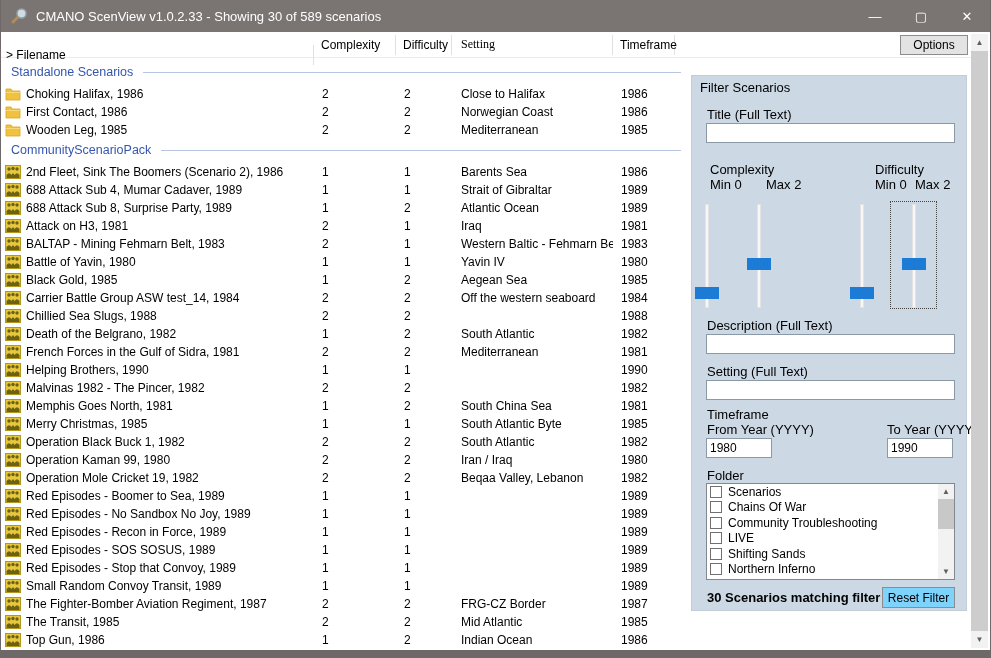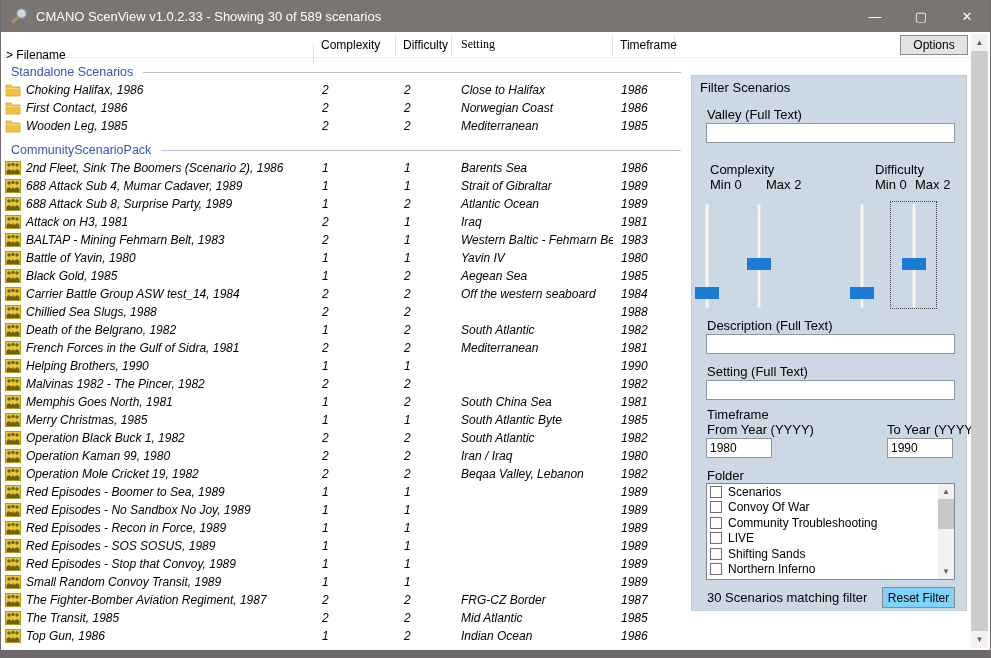--- a/index.html
+++ b/index.html
@@ -30,21 +30,21 @@
   .h-timeframe { width:62px;  padding-left:7px; }
   .options-btn { position:absolute; right:22px; top:3px; width:68px; height:20px;
                  background:#e3e3e3; border:1px solid #8c8c8c; font-size:12px;
                  font-family:"Liberation Sans", sans-serif; }
 
   
   .list { position:absolute; top:27px; left:0; width:690px; }
   .group-header { display:flex; align-items:center; height:18px; margin:4px 10px 2px 10px; }
   .group-title { color:#3456b0; font-size:12.5px; white-space:nowrap; }
   .group-line { flex:1; height:1px; background:#b7c6de; margin-left:10px; }
-  .row { display:flex; align-items:flex-start; height:18px;font-style:italic; }
+  .row { display:flex; align-items:flex-end; height:18px; }
   .c-name { width:313px; display:flex; align-items:center; padding-left:4px; gap:5px; overflow:hidden; white-space:nowrap; }
   .c-name svg { flex:0 0 auto; }
   .c-cx { width:82px; padding-left:8px; }
   .c-df { width:56px; padding-left:8px; }
   .c-set{ width:161px; padding-left:9px; white-space:nowrap; overflow:hidden; }
   .c-tf { width:62px; padding-left:8px; }
 
   
   .filter-panel { position:absolute; left:690px; top:43px; width:276px; height:536px;
                   background:#ccd9e5; border:1px solid #c2cdd8; }
@@ -588,21 +588,21 @@
           <div class="c-cx">1</div>
           <div class="c-df">2</div>
           <div class="c-set">Indian Ocean</div>
           <div class="c-tf">1986</div>
         </div>
       </div>
 
     <div class="filter-panel">
       <span class="fp-label" style="left:8px; top:4px;">Filter Scenarios</span>
 
-      <span class="fp-label" style="left:15px; top:31px;">Valley (Full Text)</span>
+      <span class="fp-label" style="left:15px; top:31px;">Title (Full Text)</span>
       <input class="fp-input" style="left: 14px; top: 47px; width: 249px;" value="">
 
       <span class="fp-label" style="left:18px; top:86px;">Complexity</span>
       <span class="fp-label" style="left:18px; top:101px;">Min 0</span>
       <span class="fp-label" style="left:74px; top:101px;">Max 2</span>
       <span class="fp-label" style="left:183px; top:86px;">Difficulty</span>
       <span class="fp-label" style="left:183px; top:101px;">Min 0</span>
       <span class="fp-label" style="left:223px; top:101px;">Max 2</span>
 
       <div class="slider" style="left:3px; top:128px;">
@@ -637,21 +637,21 @@
 
       <span class="fp-label" style="left:15px; top:392px;">Folder</span>
       <div class="folder-listbox">
         <div id="folder-items">
             <div class="folder-item">
               <span class="checkbox"></span>
               <span>Scenarios</span>
             </div>
             <div class="folder-item">
               <span class="checkbox"></span>
-              <span>Convoy Of War</span>
+              <span>Chains Of War</span>
             </div>
             <div class="folder-item">
               <span class="checkbox"></span>
               <span>Community Troubleshooting</span>
             </div>
             <div class="folder-item">
               <span class="checkbox"></span>
               <span>LIVE</span>
             </div>
             <div class="folder-item">
@@ -663,21 +663,21 @@
               <span>Northern Inferno</span>
             </div>
           </div>
         <div class="lb-scrollbar">
           <div class="sb-arrow sb-up">▲</div>
           <div class="lb-thumb"></div>
           <div class="sb-arrow sb-down">▼</div>
         </div>
       </div>
 
-      <span class="fp-label" style="left:15px; top:514px;">30 Scenarios matching filter</span>
+      <span class="fp-label" style="left:15px; top:514px;font-weight:bold;">30 Scenarios matching filter</span>
       <button class="reset-btn">Reset Filter</button>
     </div>
 
     <div class="v-scrollbar">
       <div class="sb-arrow sb-up">▲</div>
       <div class="sb-thumb"></div>
       <div class="sb-arrow sb-down">▼</div>
     </div>
   </div>
 

